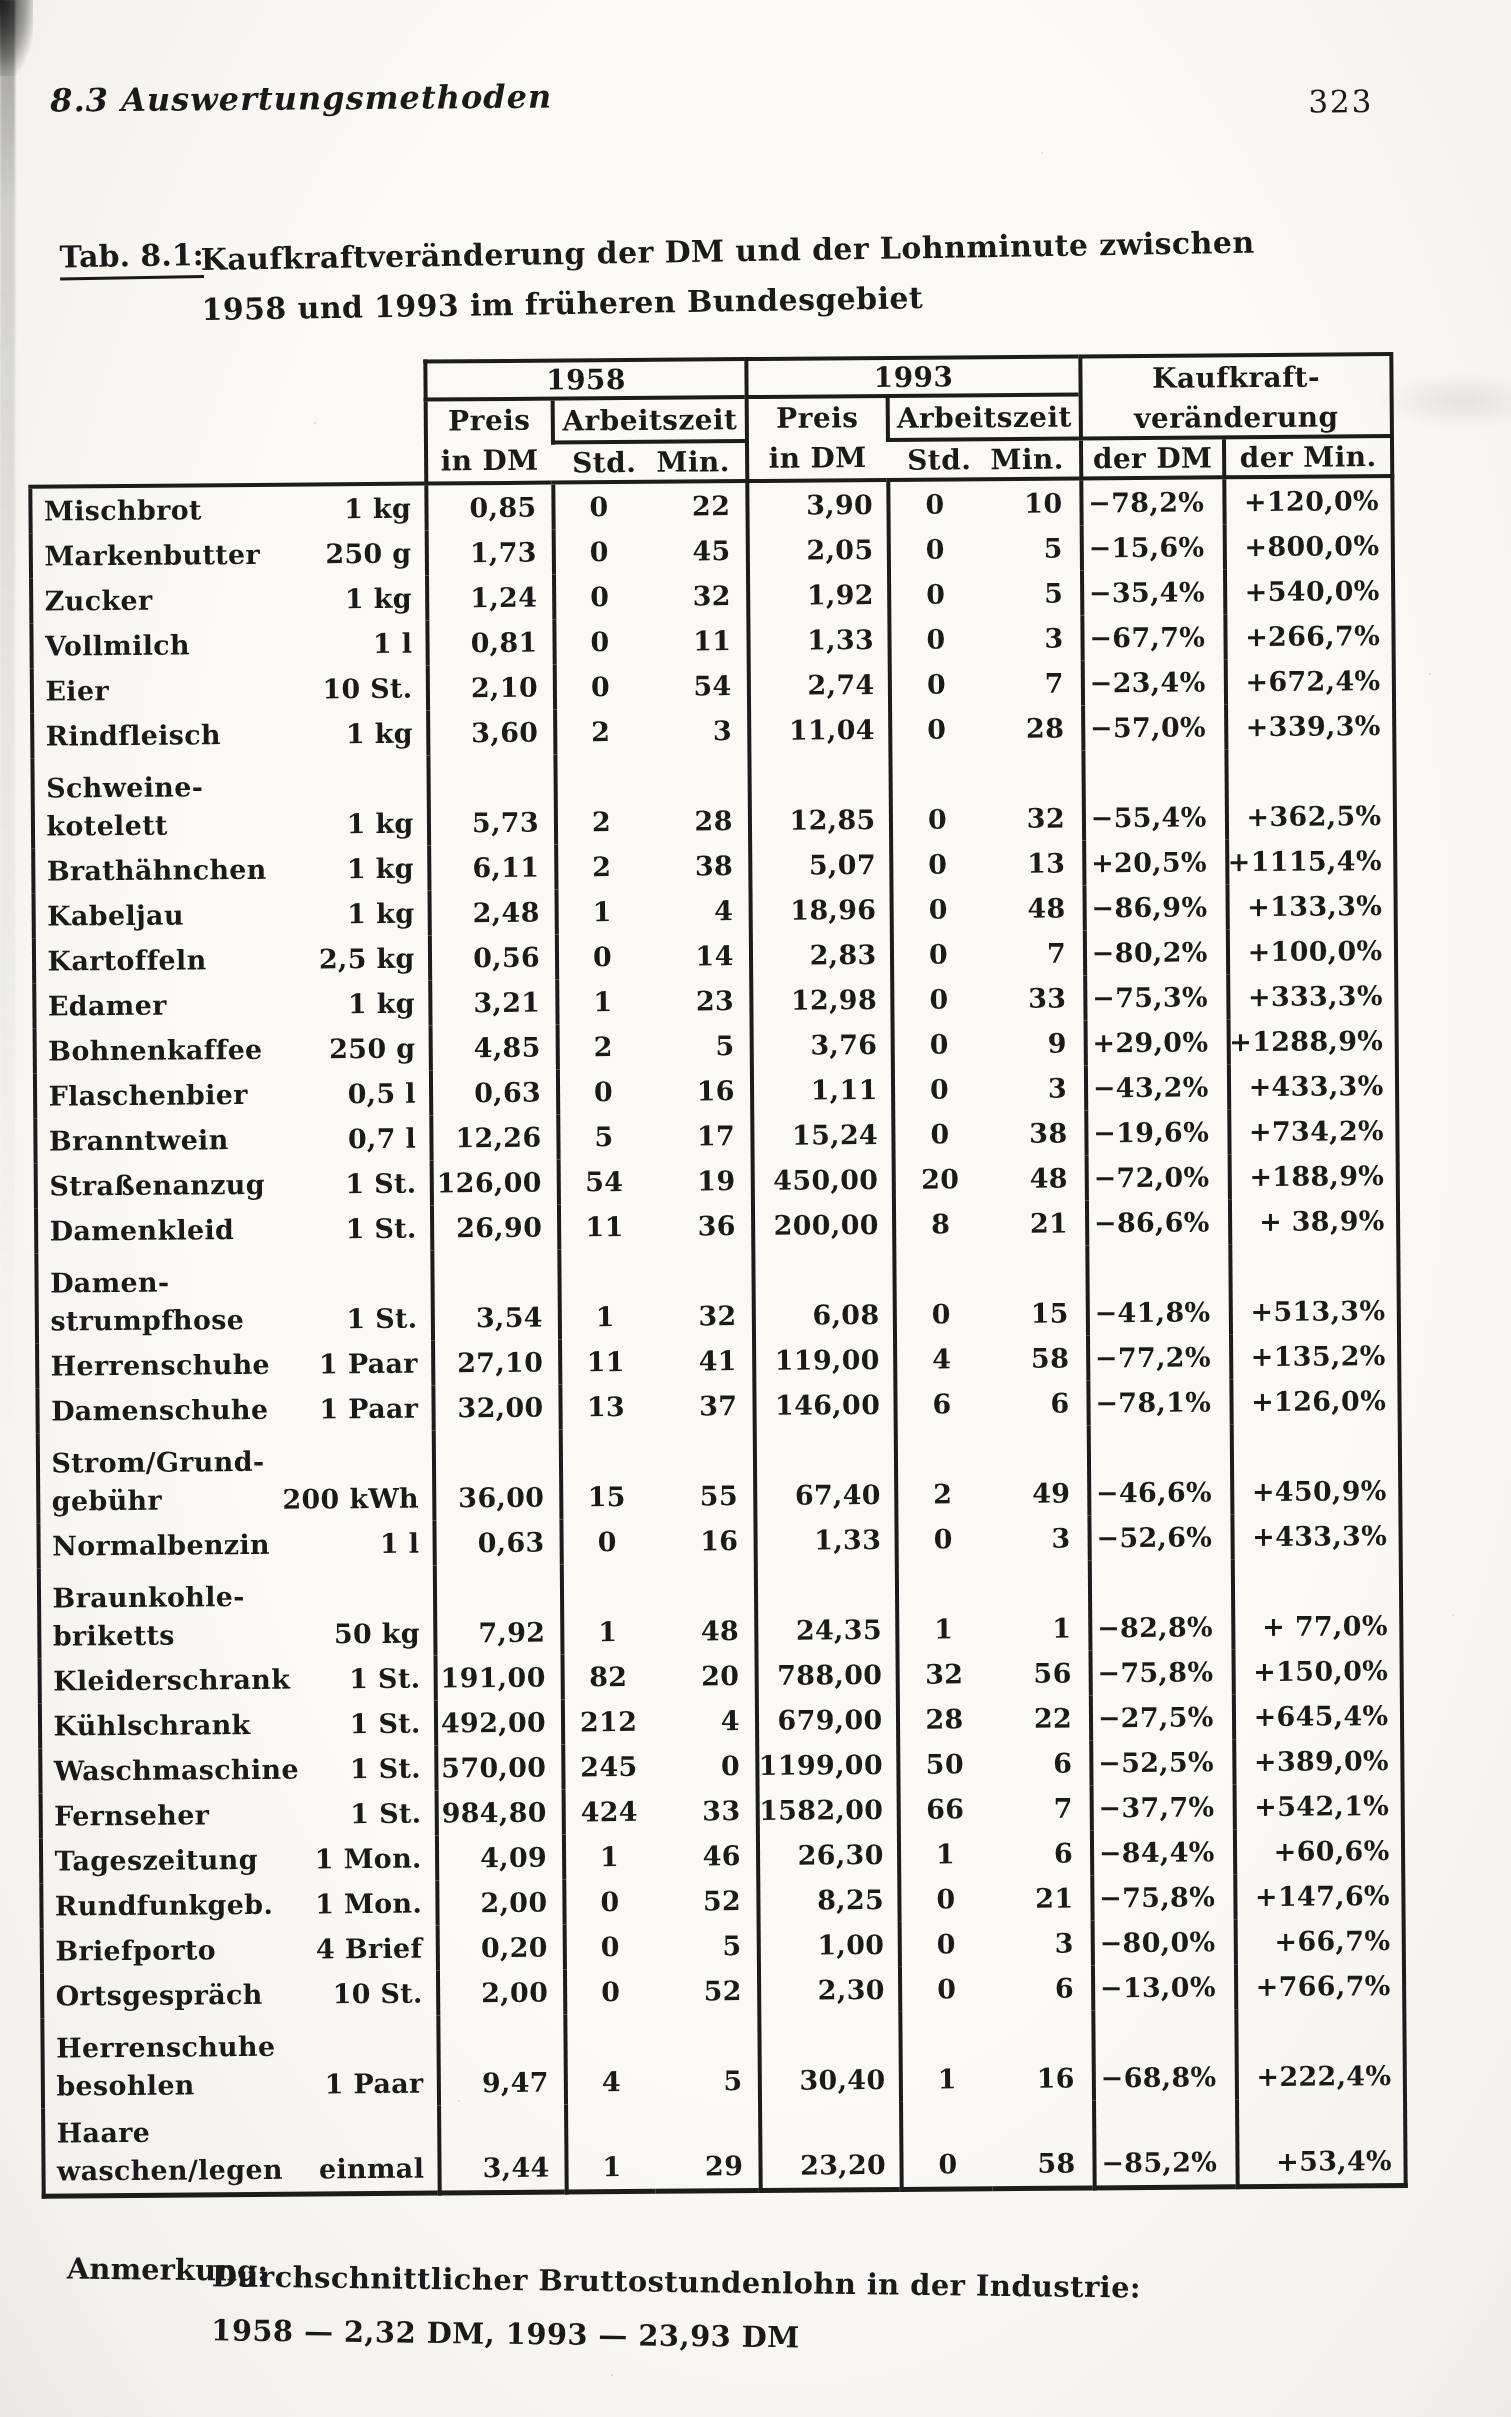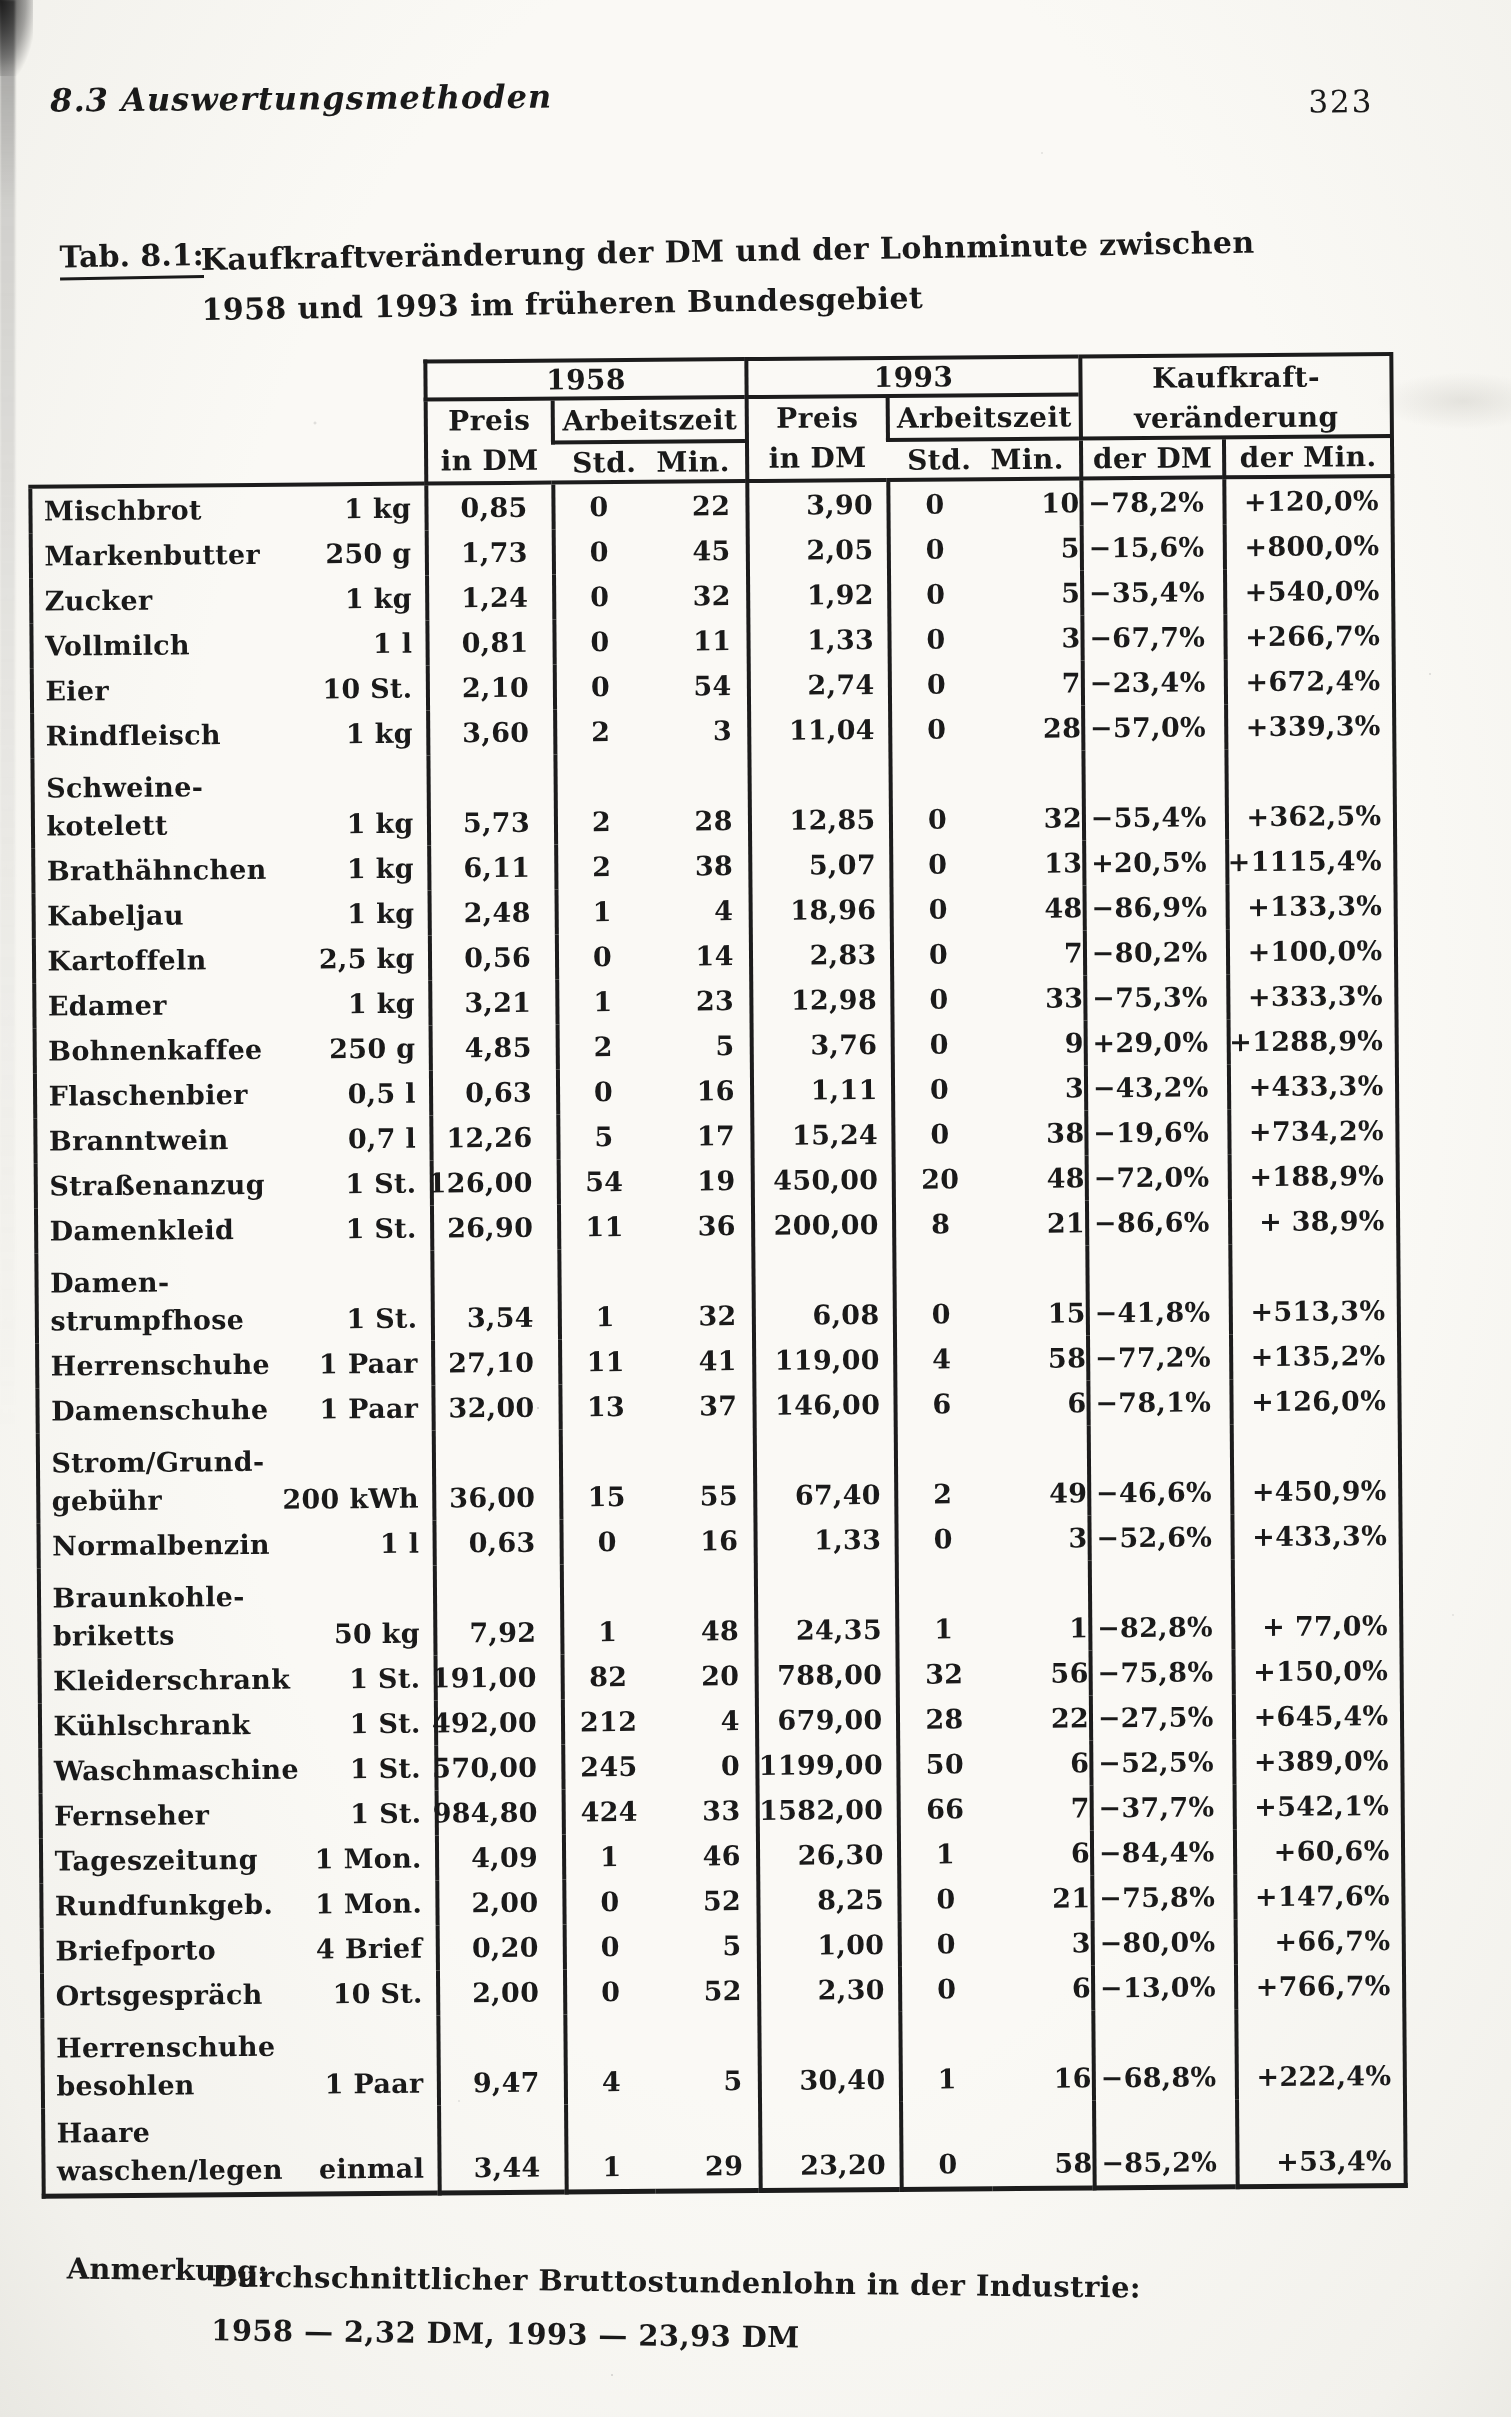--- a/index.html
+++ b/index.html
@@ -90,26 +90,26 @@
   .brow{
     display:grid;
     grid-template-columns:396px 127px 91px 103px 141px 93px 100px 143px 172px;
     height:45px;
     font-size:27px;font-weight:bold;letter-spacing:0.3px;
   }
   .brow.tall{height:90px;}
   .brow>div{display:flex;align-items:flex-end;padding-bottom:2.9px;line-height:38px;}
   .c-item{flex-direction:column;justify-content:flex-end;align-items:stretch;padding-left:11.5px;padding-right:13.4px;}
   .iline{display:flex;justify-content:space-between;width:100%;line-height:38px;}
-  .c-p58{justify-content:flex-end;padding-right:24px;}
+  .c-p58{justify-content:flex-end;padding-right:15px;}
   .c-h58{justify-content:center;}
   .c-m58{justify-content:flex-end;padding-right:15.3px;}
   .c-p93{justify-content:flex-end;padding-right:13.4px;}
   .c-h93{justify-content:center;}
-  .c-m93{justify-content:flex-end;}
+  .c-m93{justify-content:flex-end;padding-right:17px;}
   .c-dm{justify-content:flex-start;padding-left:4.8px;}
   .c-min{justify-content:flex-end;padding-right:11.5px;}
   .brow.last>div{border-bottom:5.7px solid #1c1c1c;}
   
   .note{position:absolute;left:59px;top:2246px;transform:rotate(1.15deg);transform-origin:left top;font-size:29px;font-weight:bold;}
   .note-label{position:absolute;left:0;top:0;white-space:nowrap;}
   .note-text{position:absolute;left:145px;top:-3.8px;width:1051px;line-height:54px;white-space:nowrap;letter-spacing:0.4px;}
 </style>
 </head>
 <body>

